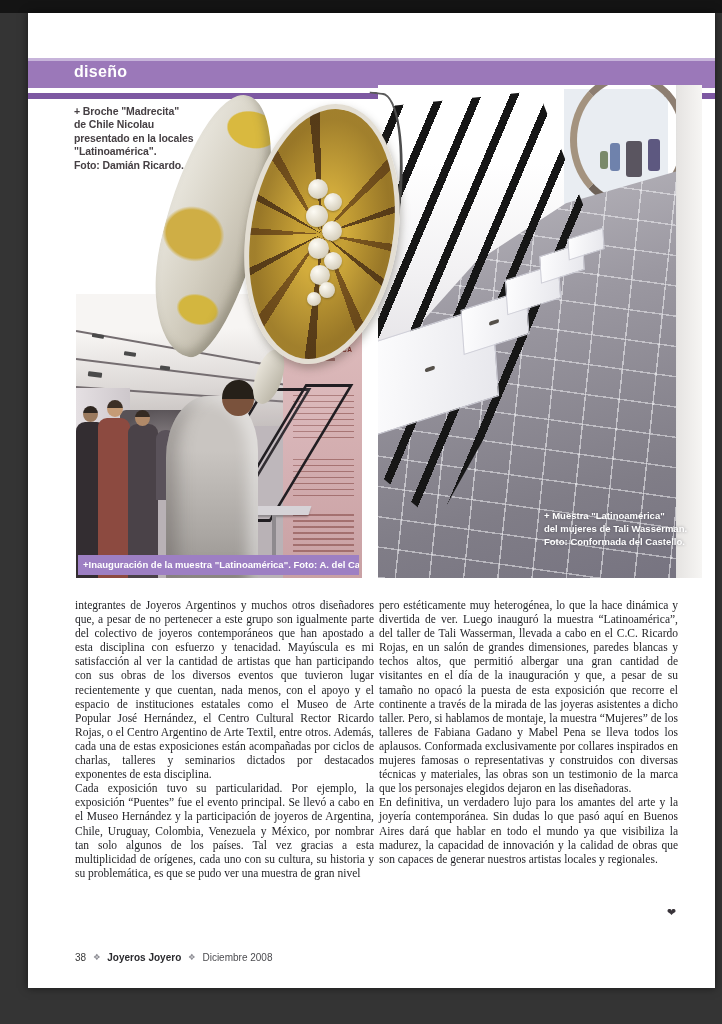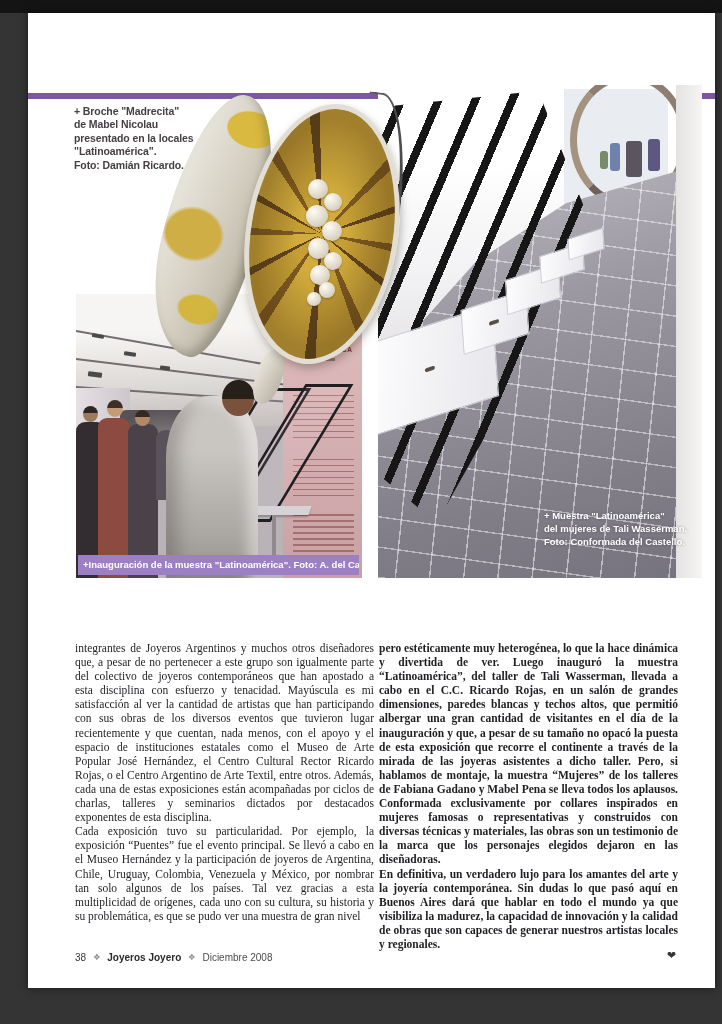--- a/index.html
+++ b/index.html
@@ -105,47 +105,50 @@
   .rp-case{position:absolute;background:linear-gradient(100deg,#fdfdfe,#e7e7ec);
       border:1px solid #cfcfd8;transform:skewY(-14deg) rotate(-4deg);}
   .rp-speck{position:absolute;width:10px;height:4px;background:#55504a;border-radius:2px;}
   .rp-rightwall{position:absolute;left:298px;top:0;width:26px;height:100%;
       background:linear-gradient(90deg,#e6e4e2,#f7f6f4);border-left:1px solid rgba(0,0,0,.08);}
   .rp-caption{position:absolute;left:166px;top:424px;width:152px;color:#ffffff;
       font-size:9.5px;font-weight:bold;line-height:13px;text-shadow:0 0 3px rgba(40,40,50,.45);}
 
   
   .col{position:absolute;top:585px;width:299px;font-family:"Liberation Serif","DejaVu Serif",serif;
-      font-size:11.5px;line-height:14.1px;text-align:justify;color:#1f1f23;margin-top:43px;}
+      font-size:11.5px;line-height:14.1px;text-align:justify;color:#1f1f23;}
   .col p{margin:0;}
   .col-left{left:47px;}
-  .col-right{left:351px;font-weight:bold;}
+  .col-right{left:351px;}
   .endmark{position:absolute;right:2px;top:308px;font-size:11px;color:#39343a;
       font-family:"DejaVu Sans",sans-serif;}
 
   
   .footer{position:absolute;left:47px;top:939px;font-size:10px;color:#3a3a3a;}
   .footer .sep{color:#8f8f96;font-family:"DejaVu Sans",sans-serif;font-size:8.5px;
       padding:0 4px;position:relative;top:-1px;}
   .footer .mag{font-weight:bold;color:#2a2a2e;}
   .footer .issue{color:#4c4c50;}
 </style>
 </head>
 <body>
 
 <div class="stage">
   <div class="top-band"></div>
 
   <div class="page">
 
+    <div class="header-bar">
+      <span class="label">diseño</span>
+    </div>
     <div class="header-rule"></div>
 
     <div class="brooch-caption">
       <div>+ Broche "Madrecita"</div>
-      <div>de Mabel Nicolau</div>
+      <div>de Chile Nicolau</div>
       <div>presentado en la locales</div>
       <div>"Latinoamérica".</div>
       <div>Foto: Damián Ricardo.</div>
     </div>
 
     <div class="left-photo">
       <div class="lp-ceiling"></div>
       <div class="lp-line" style="left:0;top:36px;width:232px;transform:rotate(10deg);"></div>
       <div class="lp-line" style="left:0;top:64px;width:242px;transform:rotate(7deg);"></div>
       <div class="lp-line" style="left:0;top:92px;width:252px;transform:rotate(4deg);"></div>

